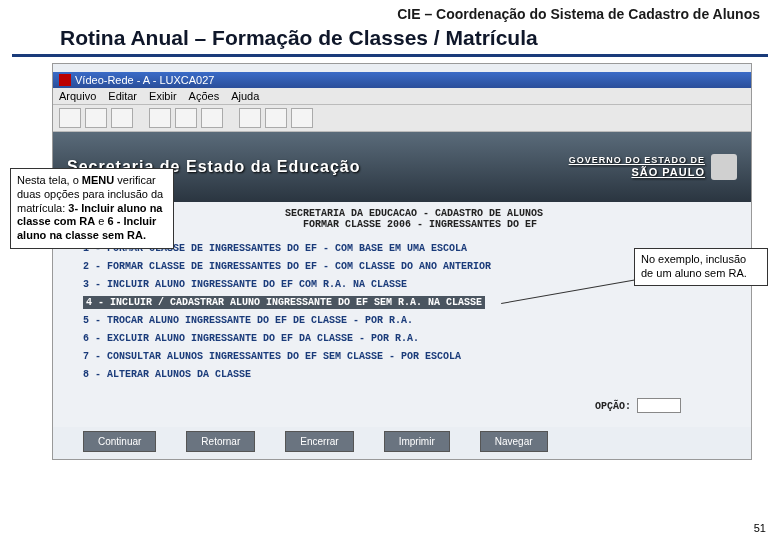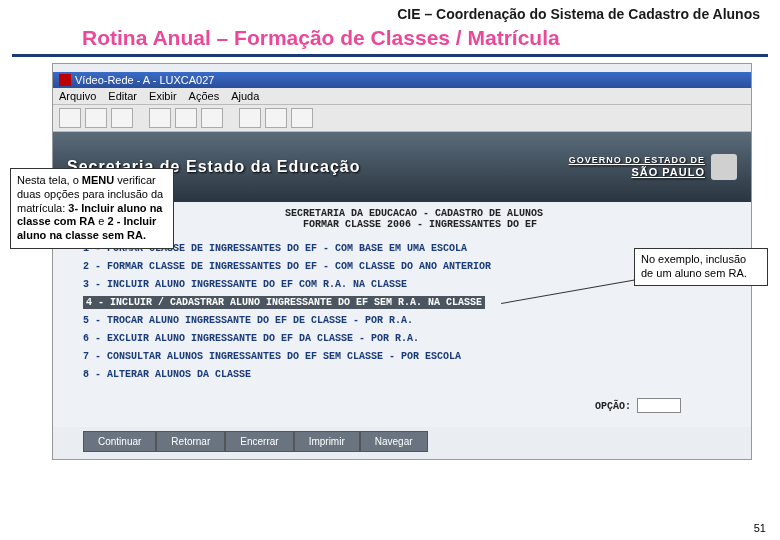--- a/index.html
+++ b/index.html
@@ -16,22 +16,21 @@
     text-align: right;
     padding: 6px 20px 2px 0;
     font-size: 14px;
     font-weight: bold;
     color: #1a1a1a;
   }
   .slide-title {
     font-size: 21px;
     font-weight: bold;
     padding: 2px 0 4px 60px;
-    color: #ec4899;
-    margin-left: 22px;
+    color: #0f172a;
   }
   .title-underline {
     height: 3px;
     background: #1a3b7a;
     margin: 0 12px 6px 12px;
   }
   .app-window {
     margin: 0 28px 0 52px;
     border: 1px solid #999;
     background: #eaeef3;
@@ -123,20 +122,21 @@
   }
   .opcao-row input {
     width: 40px;
     border: 1px solid #888;
     background: #fff;
     font-size: 10px;
     padding: 1px;
   }
   .bottom-btns {
     display: flex;
+    gap: 30px;
     padding: 4px 30px 8px 30px;
   }
   .bbtn {
     flex: 0 0 auto;
     background: #6a7480;
     color: #fff;
     font-size: 10px;
     padding: 4px 14px;
     border: 1px solid #555;
     cursor: pointer;
@@ -247,20 +247,20 @@
   <div class="bottom-btns">
     <span class="bbtn">Continuar</span>
     <span class="bbtn">Retornar</span>
     <span class="bbtn">Encerrar</span>
     <span class="bbtn">Imprimir</span>
     <span class="bbtn">Navegar</span>
   </div>
 </div>
 
 <div class="callout-left">
-  <span>Nesta tela, o </span><b>MENU</b><span> verificar duas opções para inclusão da matrícula: </span><b>3- Incluir aluno na classe com RA</b><span> e </span><b>2 - Incluir aluno na classe sem RA.</b><br>
+  <span>Nesta tela, o </span><b>MENU</b><span> verificar duas opções para inclusão da matrícula: </span><b>3- Incluir aluno na classe com RA</b><span> e </span><b>6 - Incluir aluno na classe sem RA.</b><br>
 </div>
 
 <div class="callout-right">No exemplo, inclusão de um aluno sem RA.</div>
 
 <div class="pointer-line" style="left:500px; top:290px; width:150px; height:1px; transform:rotate(-10deg);"></div>
 
 <div class="page-num">51</div>
 
 </body></html>

